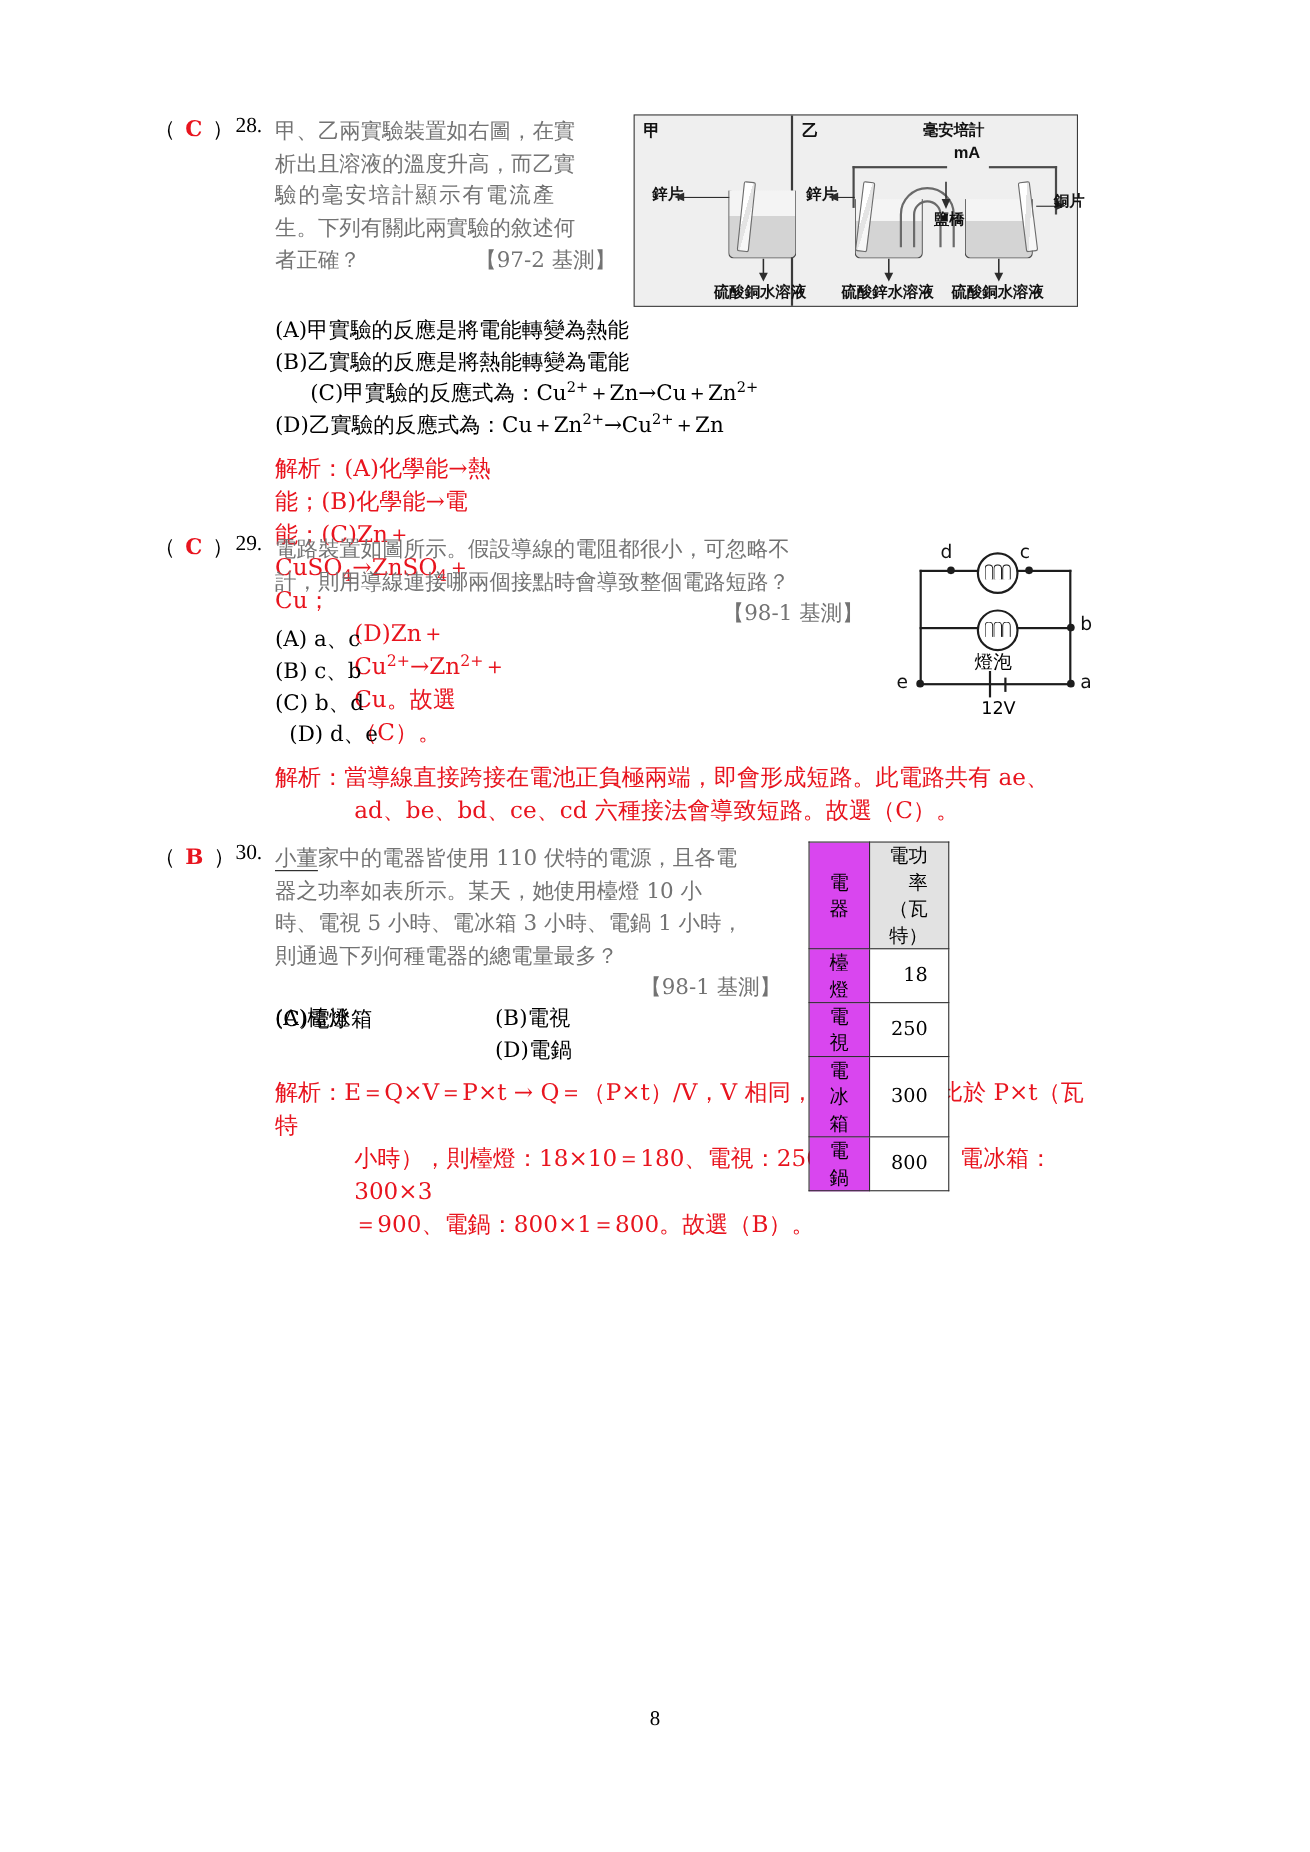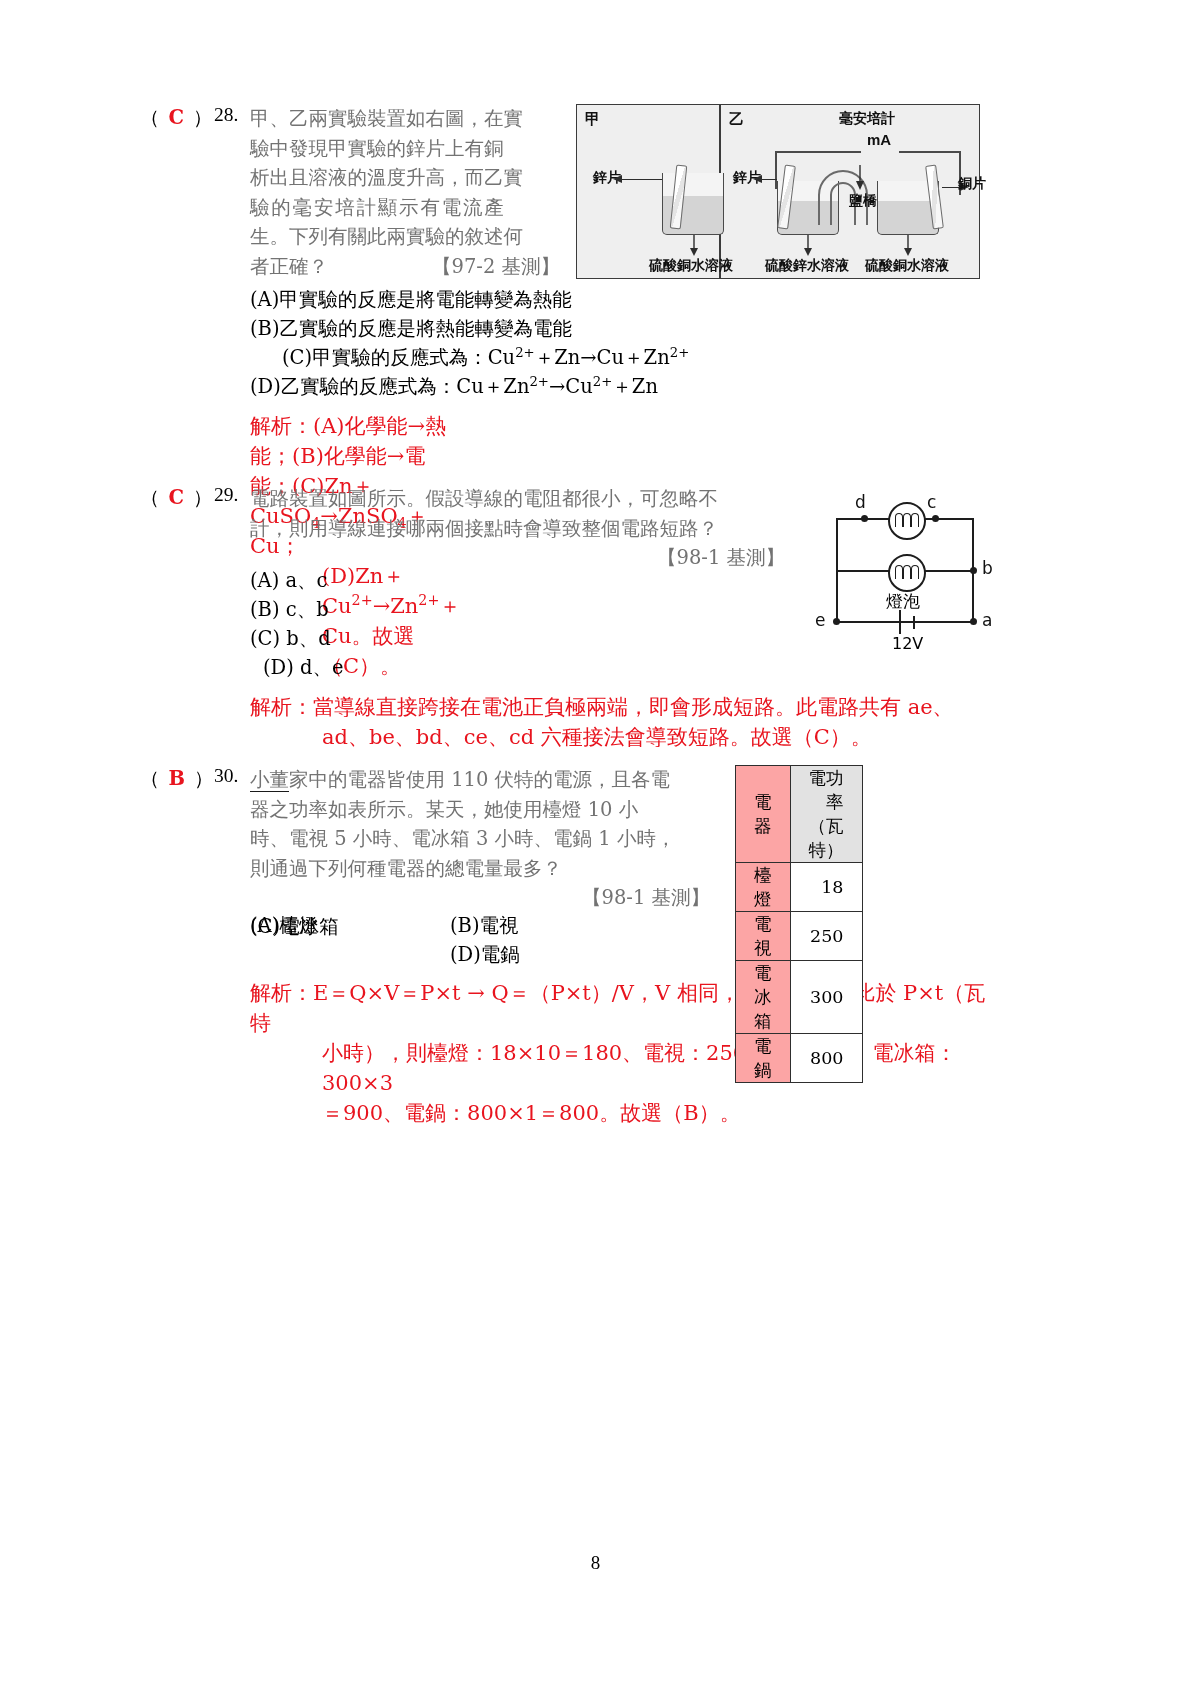--- a/index.html
+++ b/index.html
@@ -161,21 +161,21 @@
     font-size: 17.5px;
     font-family: "DejaVu Serif", "Liberation Serif", serif;
   }
   #tbl-appliance td, #tbl-appliance th {
     border: 1.5px solid #2e2e2e;
     height: 33px;
     padding: 0 18px;
     text-align: right;
     font-weight: normal;
   }
-  #tbl-appliance .c0 { width: 80px; background: #fca5a5; margin-left: 22px; }
+  #tbl-appliance .c0 { width: 80px; background: #d946ef; margin-left: 22px; }
   #tbl-appliance .c1 { width: 160px; background: #ffffff; }
   #tbl-appliance thead .c1 { background: #e2e2e2; }
 
   
   .uline { border-bottom: 1.4px solid #1a1a1a; padding-bottom: 0px; }
 
   
   #pagenum {
     position: absolute;
     left: 0; right: 0; top: 1552px;
@@ -192,23 +192,20 @@
 
     <div class="marker cjk" style="left:140px; top:104px;">
       <span>（</span><span class="ans">C</span><span>）</span>
     </div>
 
     <div class="qnum" style="left:214px; top:104px;">28.</div>
 
     <div class="qtext cjk" style="left:250px; top:104px; width:310px;">
       <div class="justify-line">
           <span class="jl-inner">甲、乙兩實驗裝置如右圖，在實</span>
-        </div>
-      <div class="justify-line">
-          <span class="jl-inner">驗中發現甲實驗的鋅片上有銅</span>
         </div>
       <div class="justify-line">
           <span class="jl-inner">析出且溶液的溫度升高，而乙實</span>
         </div>
       <div class="justify-line" style="letter-spacing:1.8px;">
           <span class="jl-inner">驗的毫安培計顯示有電流產</span>
         </div>
       <div class="justify-line">
           <span class="jl-inner">生。下列有關此兩實驗的敘述何</span>
         </div>

